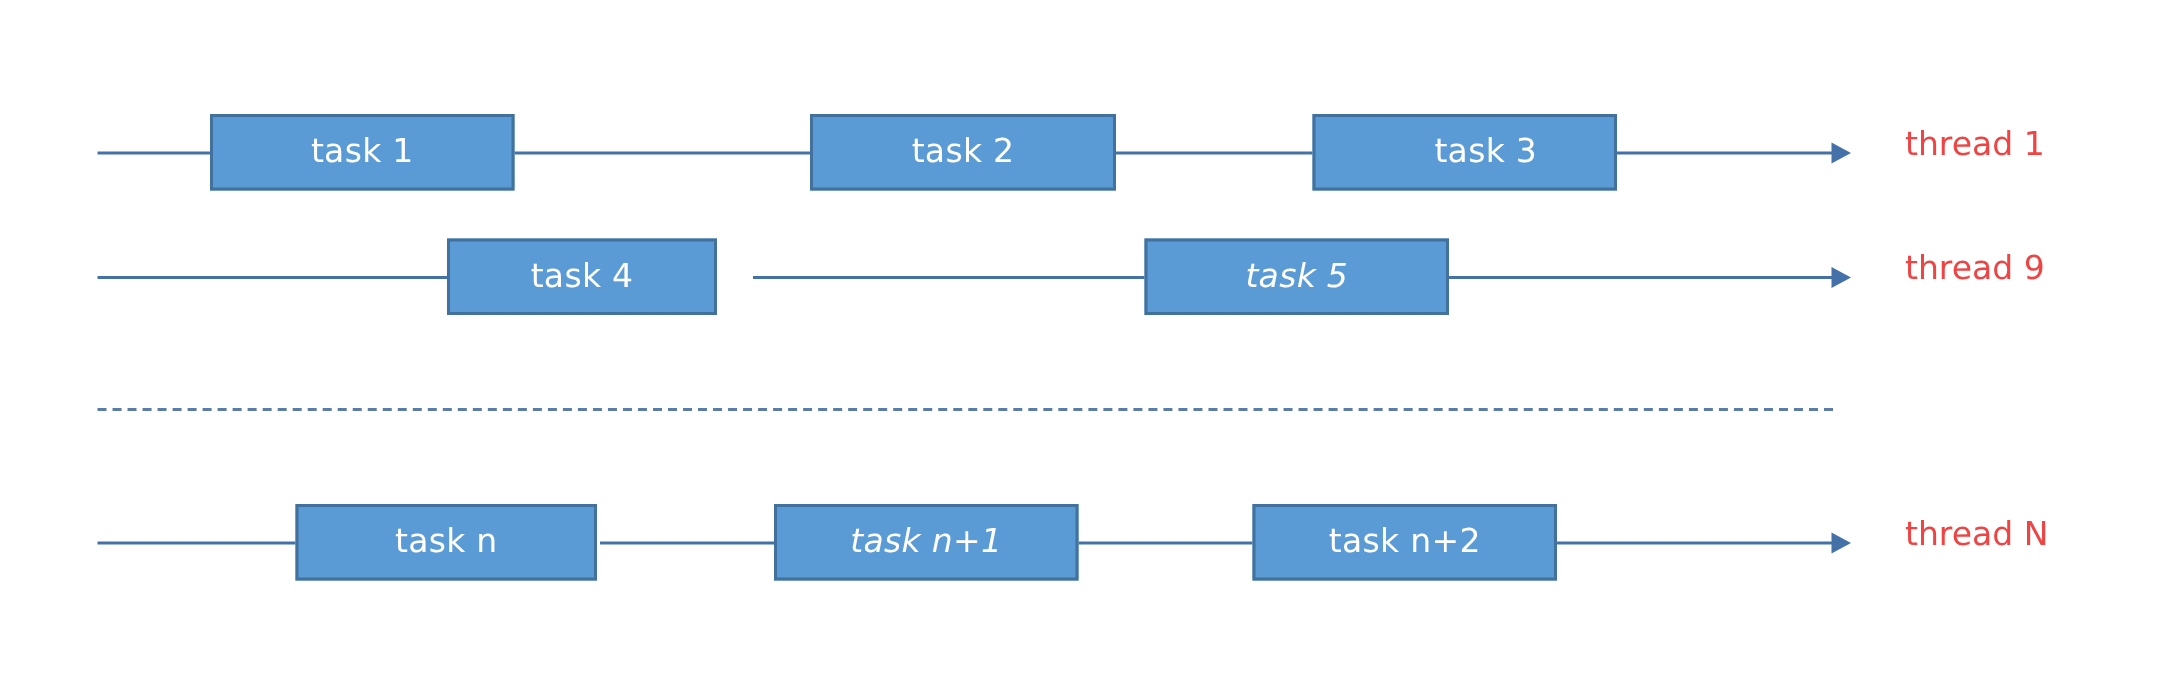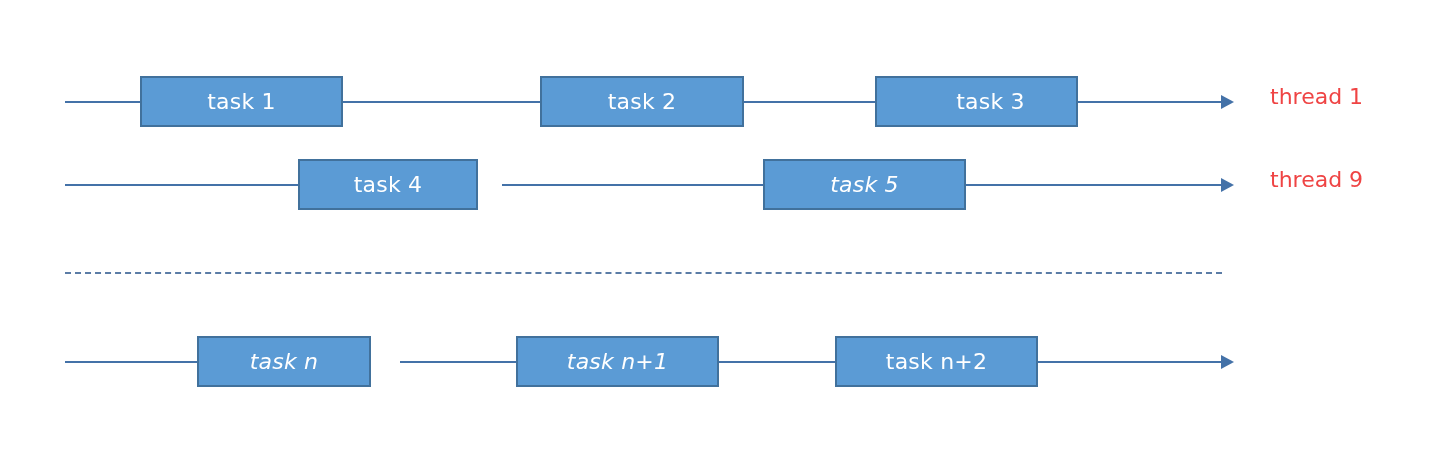--- a/index.html
+++ b/index.html
@@ -119,19 +119,20 @@
 
   <div class="separator" style="top:272px;"></div>
 
   <div class="thread-row" style="top:332px;">
     <div class="track-seg" style="left:65px;  width:132px;"></div>
     <div class="track-seg" style="left:400px; width:116px;"></div>
     <div class="track-seg" style="left:719px; width:116px;"></div>
     <div class="track-seg" style="left:1038px;width:185px;"></div>
     <div class="arrow-head" style="left:1221px;"></div>
 
-    <div class="task-box" style="left:197px; width:174px;font-style:italic;">task n</div>
+    <div class="task-box" style="left:197px; width:201px;">task n</div>
     <div class="task-box" style="left:516px; width:203px;font-style:italic;">task n+1</div>
     <div class="task-box" style="left:835px; width:203px;">task n+2</div>
 
+    <div class="thread-label">thread N</div>
   </div>
 
 </div>
 
 </body></html>

